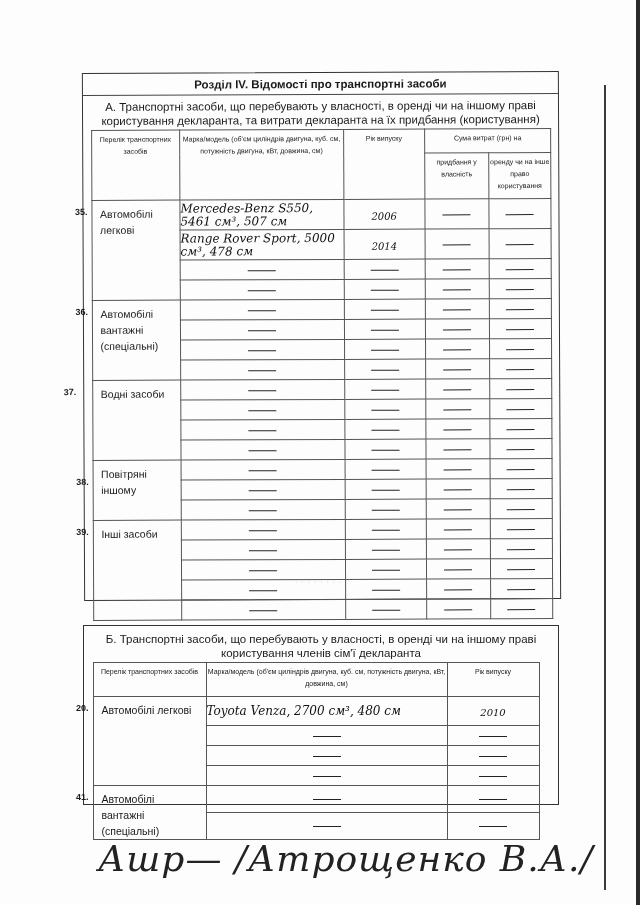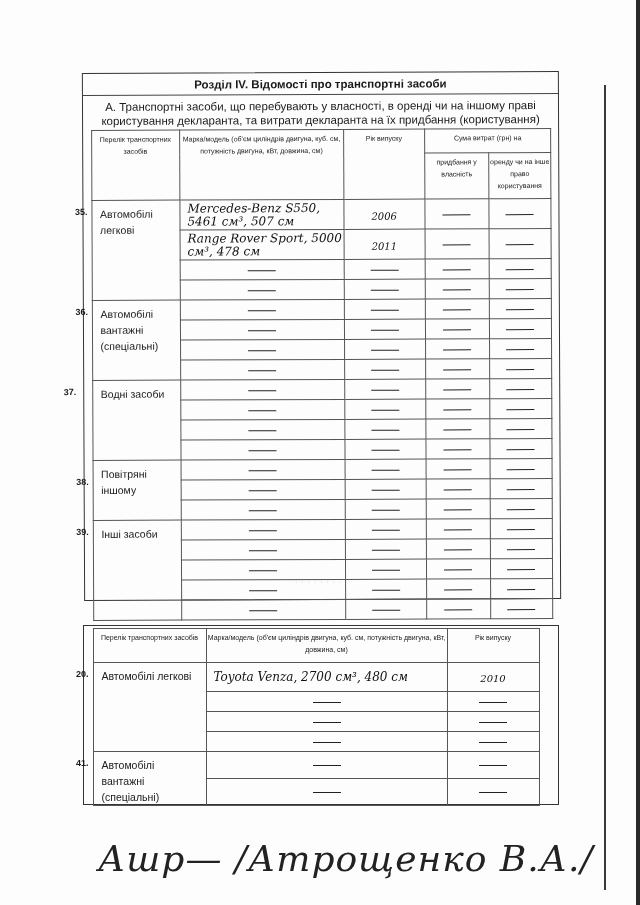--- a/index.html
+++ b/index.html
@@ -21,21 +21,21 @@
     .sub-title { text-align: center; font-size: 11.5px; line-height: 14px; padding: 4px 6px 0; }
 
     table { border-collapse: collapse; table-layout: fixed; }
     td { border: 1px solid #555; padding: 0; vertical-align: middle; text-align: center; }
     .th { font-size: 7px; line-height: 12px; vertical-align: top; padding-top: 3px; color: #222; }
     .num { border: none; font-size: 9px; font-weight: bold; vertical-align: top; text-align: right; padding: 6px 4px 0 0; }
     .cat { text-align: left; vertical-align: top; font-size: 10.5px; line-height: 16px; padding: 5px 6px 0 8px; }
     .dash { display: inline-block; width: 28px; height: 0; border-top: 1.2px solid #222; vertical-align: middle; }
     .hw {
       font-family: "DejaVu Serif", serif; font-style: italic; font-size: 12px; color: #111;
-      line-height: 13px; text-align: left; padding-left: 7px;
+      line-height: 13px; text-align: left; padding-left: 0;
     }
     .hw-year { font-family: "DejaVu Serif", serif; font-style: italic; font-size: 10px; color: #111; }
 
     .tbl-a { margin-left: 8px; margin-top: 2px; width: 460px; }
     .tbl-a tr.r td { height: 19px; }
     .tbl-a tr.r2 td { height: 29px; }
 
     .section-b {
       position: absolute; left: 83px; top: 625px; width: 476px; height: 180px;
       border: 1px solid #333; box-sizing: border-box;
@@ -85,21 +85,21 @@
             <span style="position: absolute; right: 4px; top: 6px;">35.</span>
           </td>
           <td class="cat" rowspan="4">Автомобілі легкові</td>
           <td class="hw"><span>Mercedes-Benz S550, 5461 см³, 507 см</span></td>
           <td><span class="hw-year">2006</span></td>
           <td><span class="dash"></span></td>
           <td><span class="dash"></span></td>
         </tr>
         <tr class="r2">
           <td class="hw"><span>Range Rover Sport, 5000 см³, 478 см</span></td>
-          <td><span class="hw-year">2011</span></td>
+          <td><span class="hw-year">2014</span></td>
           <td><span class="dash"></span></td>
           <td><span class="dash"></span></td>
         </tr>
         <tr class="r">
           <td><span class="dash"></span></td>
           <td><span class="dash"></span></td>
           <td><span class="dash"></span></td>
           <td><span class="dash"></span></td>
         </tr>
         <tr class="r">
@@ -219,20 +219,21 @@
           <td><span class="dash"></span></td>
           <td><span class="dash"></span></td>
           <td><span class="dash"></span></td>
         </tr>
       </tbody>
   </table>
   <div class="smudge" style="left:210px;top:505px">· · · · · · · ·</div>
 </div>
 
 <div class="section-b">
+  <div class="sub-title">Б. Транспортні засоби, що перебувають у власності, в оренді чи на іншому праві користування членів сім'ї декларанта</div>
   <table class="tbl-b">
     <colgroup>
       <col style="width:24px">
         <col style="width:113px">
         <col style="width:241px">
         <col style="width:92px">
     </colgroup>
     <tbody id="tbody-b">
       <tr>
         <td class="num" style="border:none"></td>

